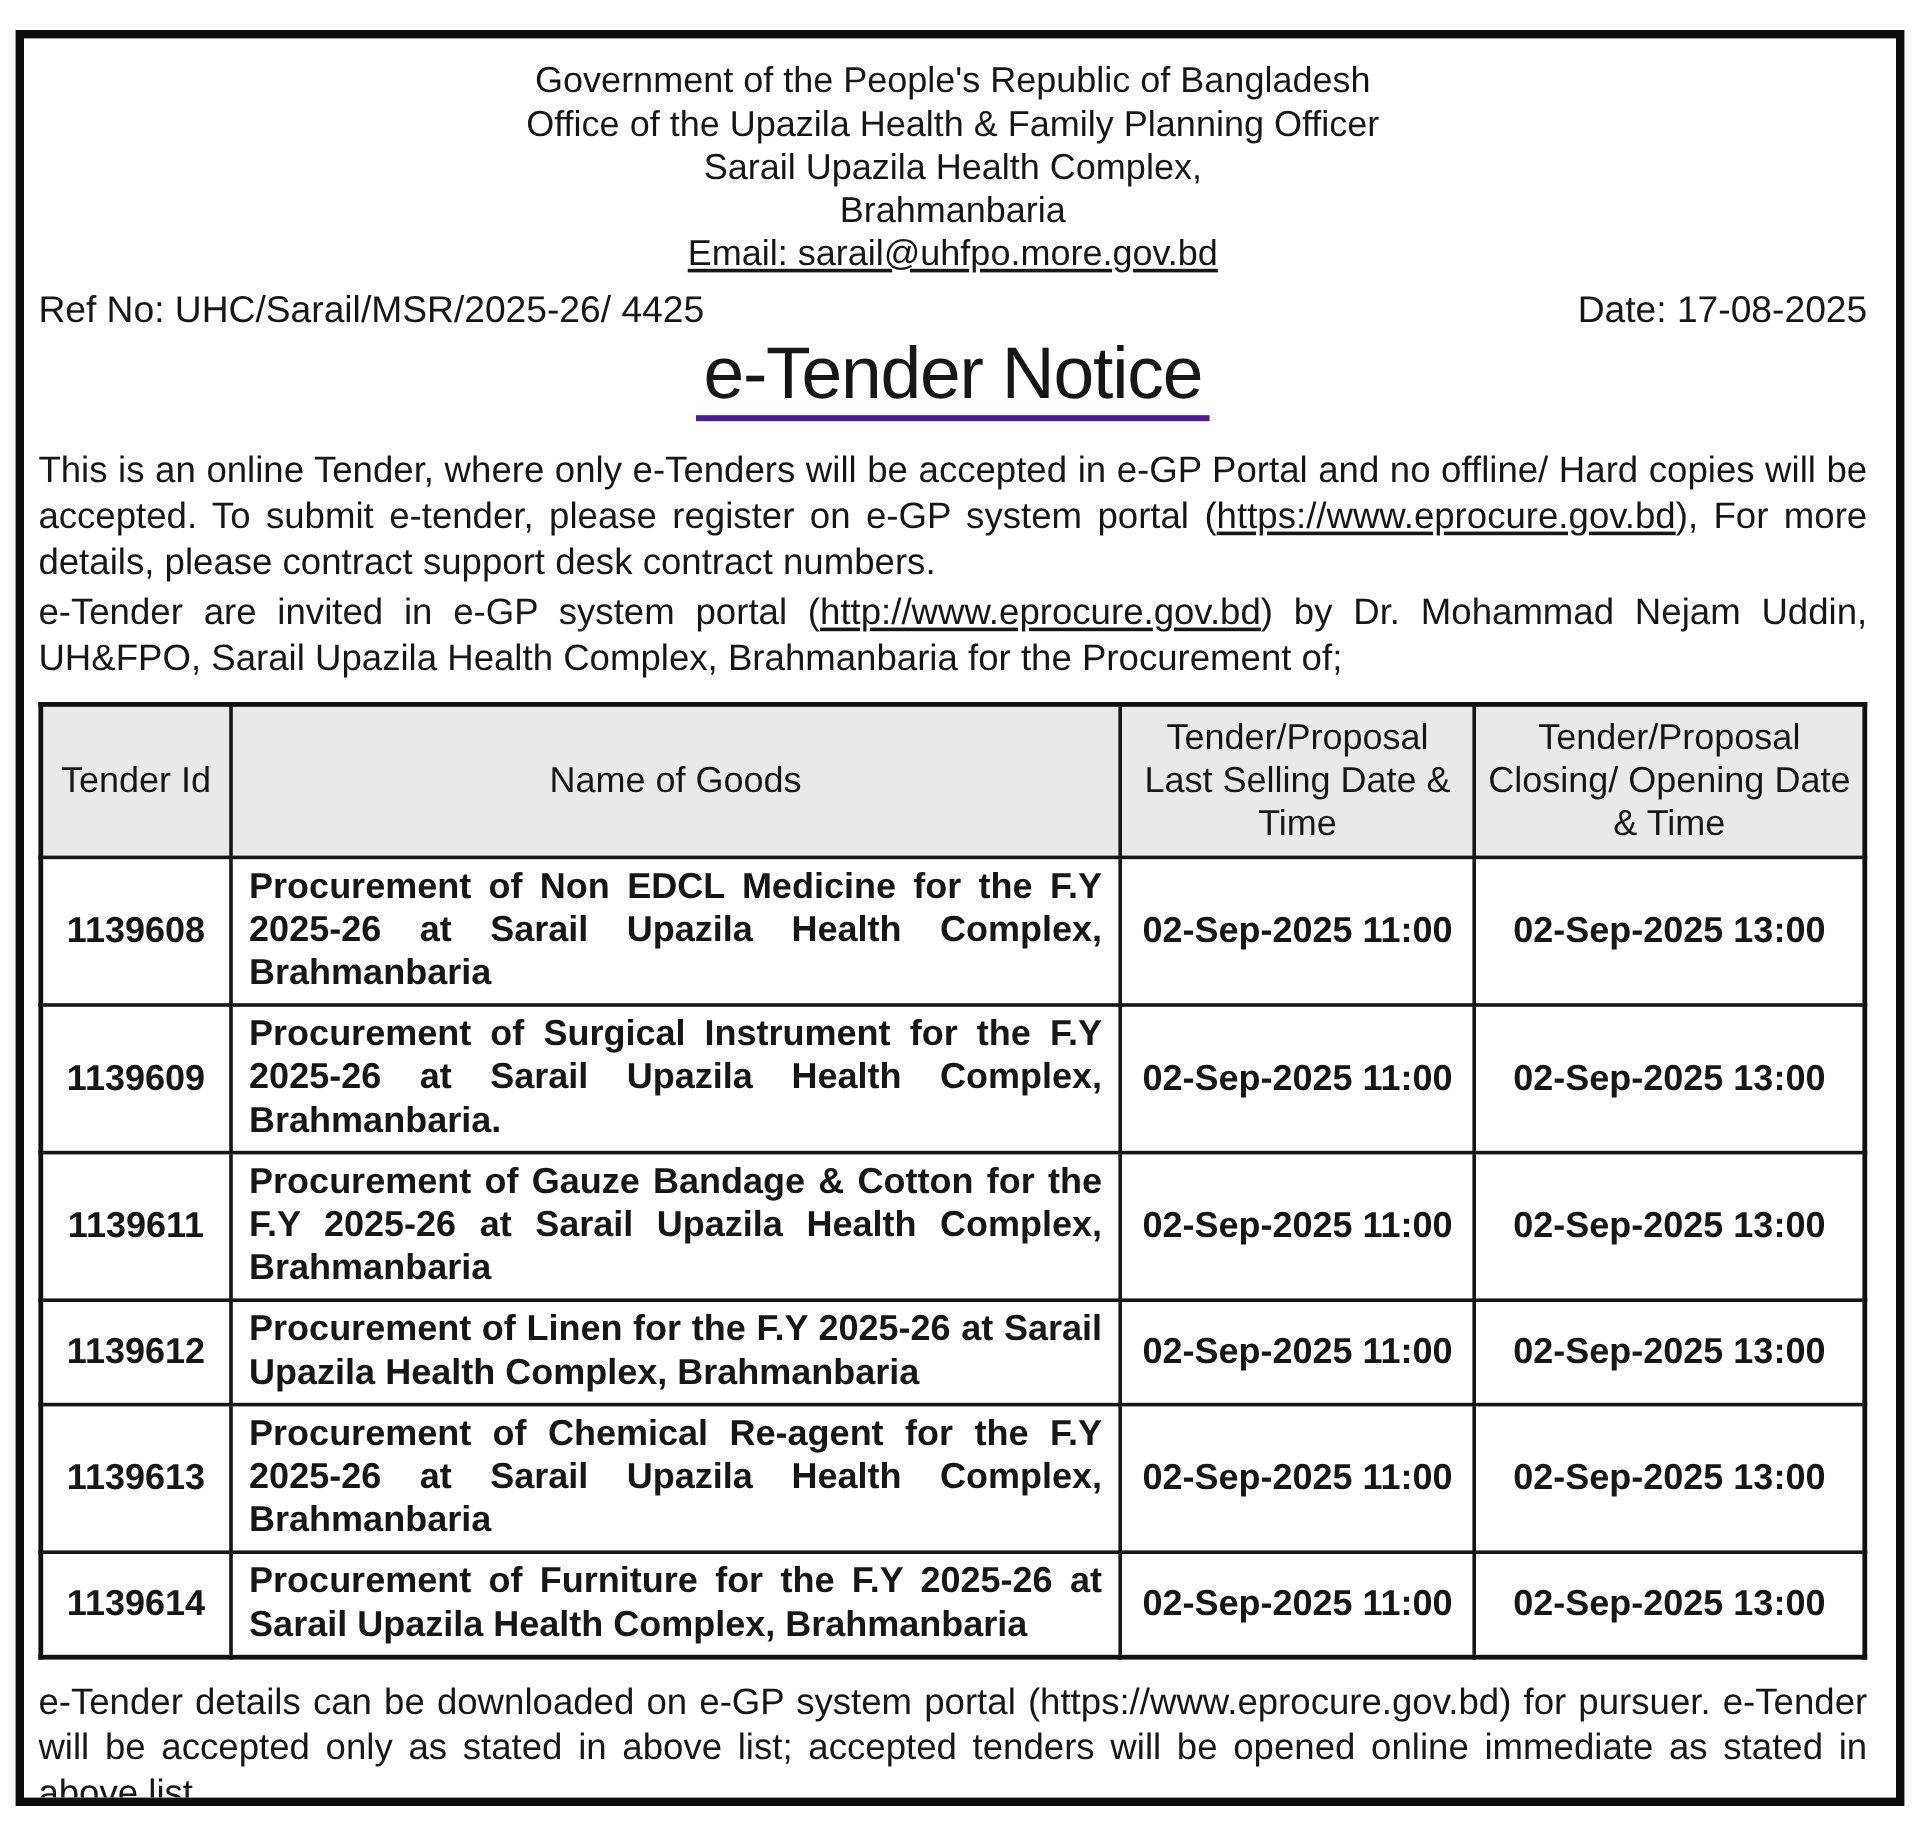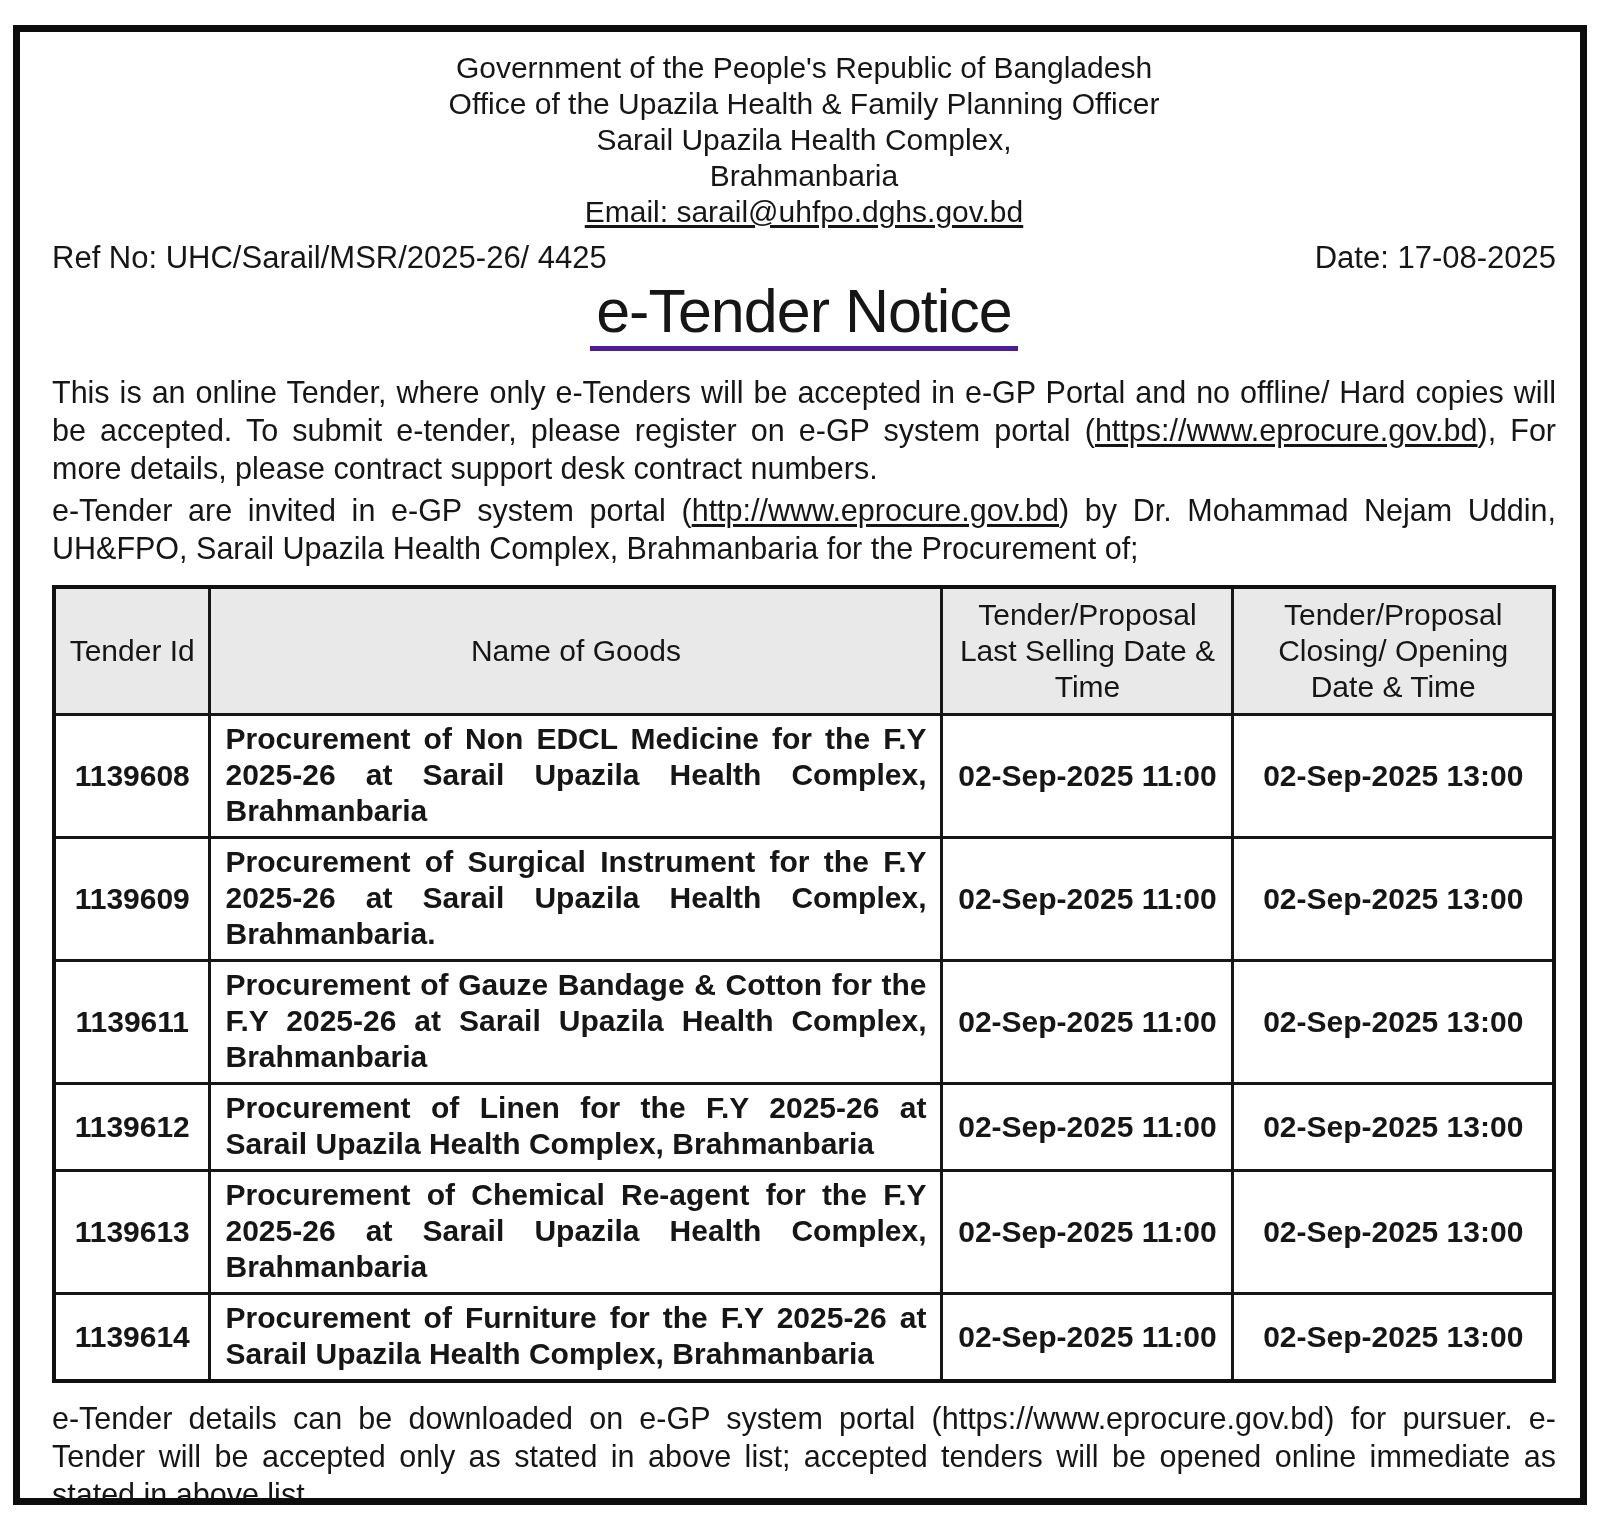--- a/index.html
+++ b/index.html
@@ -4,21 +4,21 @@
 <style>
   html,body{margin:0;padding:0;}
   body{
     width:1600px;height:1522px;background:#ffffff;position:relative;
     font-family:"Liberation Sans","DejaVu Sans",sans-serif;color:#161616;
     -webkit-font-smoothing:antialiased;
   }
   .doc-frame{
     position:absolute;top:25px;left:13px;width:1574px;height:1480px;
     border:7px solid #0d0d0d;box-sizing:border-box;background:#fff;
-    padding:18px 24px 0 32px;overflow:hidden;
+    padding:18px 24px 0 12px;overflow:hidden;
   }
   
   .letterhead{text-align:center;font-size:30px;line-height:36px;}
   .letterhead .email-line{text-decoration:underline;text-underline-offset:3px;}
   
   .meta-row{display:flex;justify-content:space-between;align-items:baseline;
     font-size:31px;margin-top:10px;}
   
   .notice-title{text-align:center;margin-top:2px;}
   .notice-title span{
@@ -54,21 +54,21 @@
 </head>
 <body>
 
 <div class="doc-frame">
 
   <div class="letterhead">
     <div>Government of the People's Republic of Bangladesh</div>
     <div>Office of the Upazila Health &amp; Family Planning Officer</div>
     <div>Sarail Upazila Health Complex,</div>
     <div>Brahmanbaria</div>
-    <div class="email-line">Email: sarail@uhfpo.dghs.gov.bd</div>
+    <div class="email-line">Email: sarail@uhfpo.more.gov.bd</div>
   </div>
 
   <div class="meta-row">
     <span>Ref No: UHC/Sarail/MSR/2025-26/ 4425</span>
     <span>Date: 17-08-2025</span>
   </div>
 
   <div class="notice-title">
     <span>e-Tender Notice</span>
   </div>

